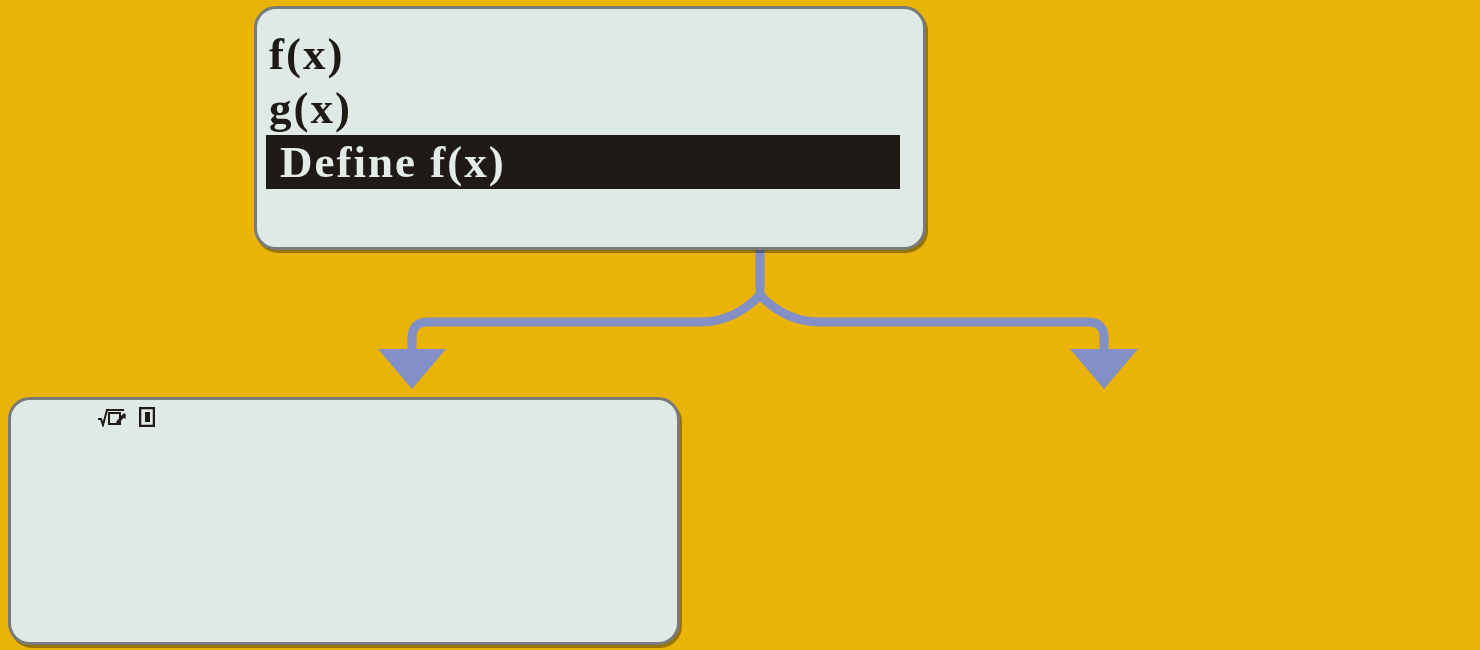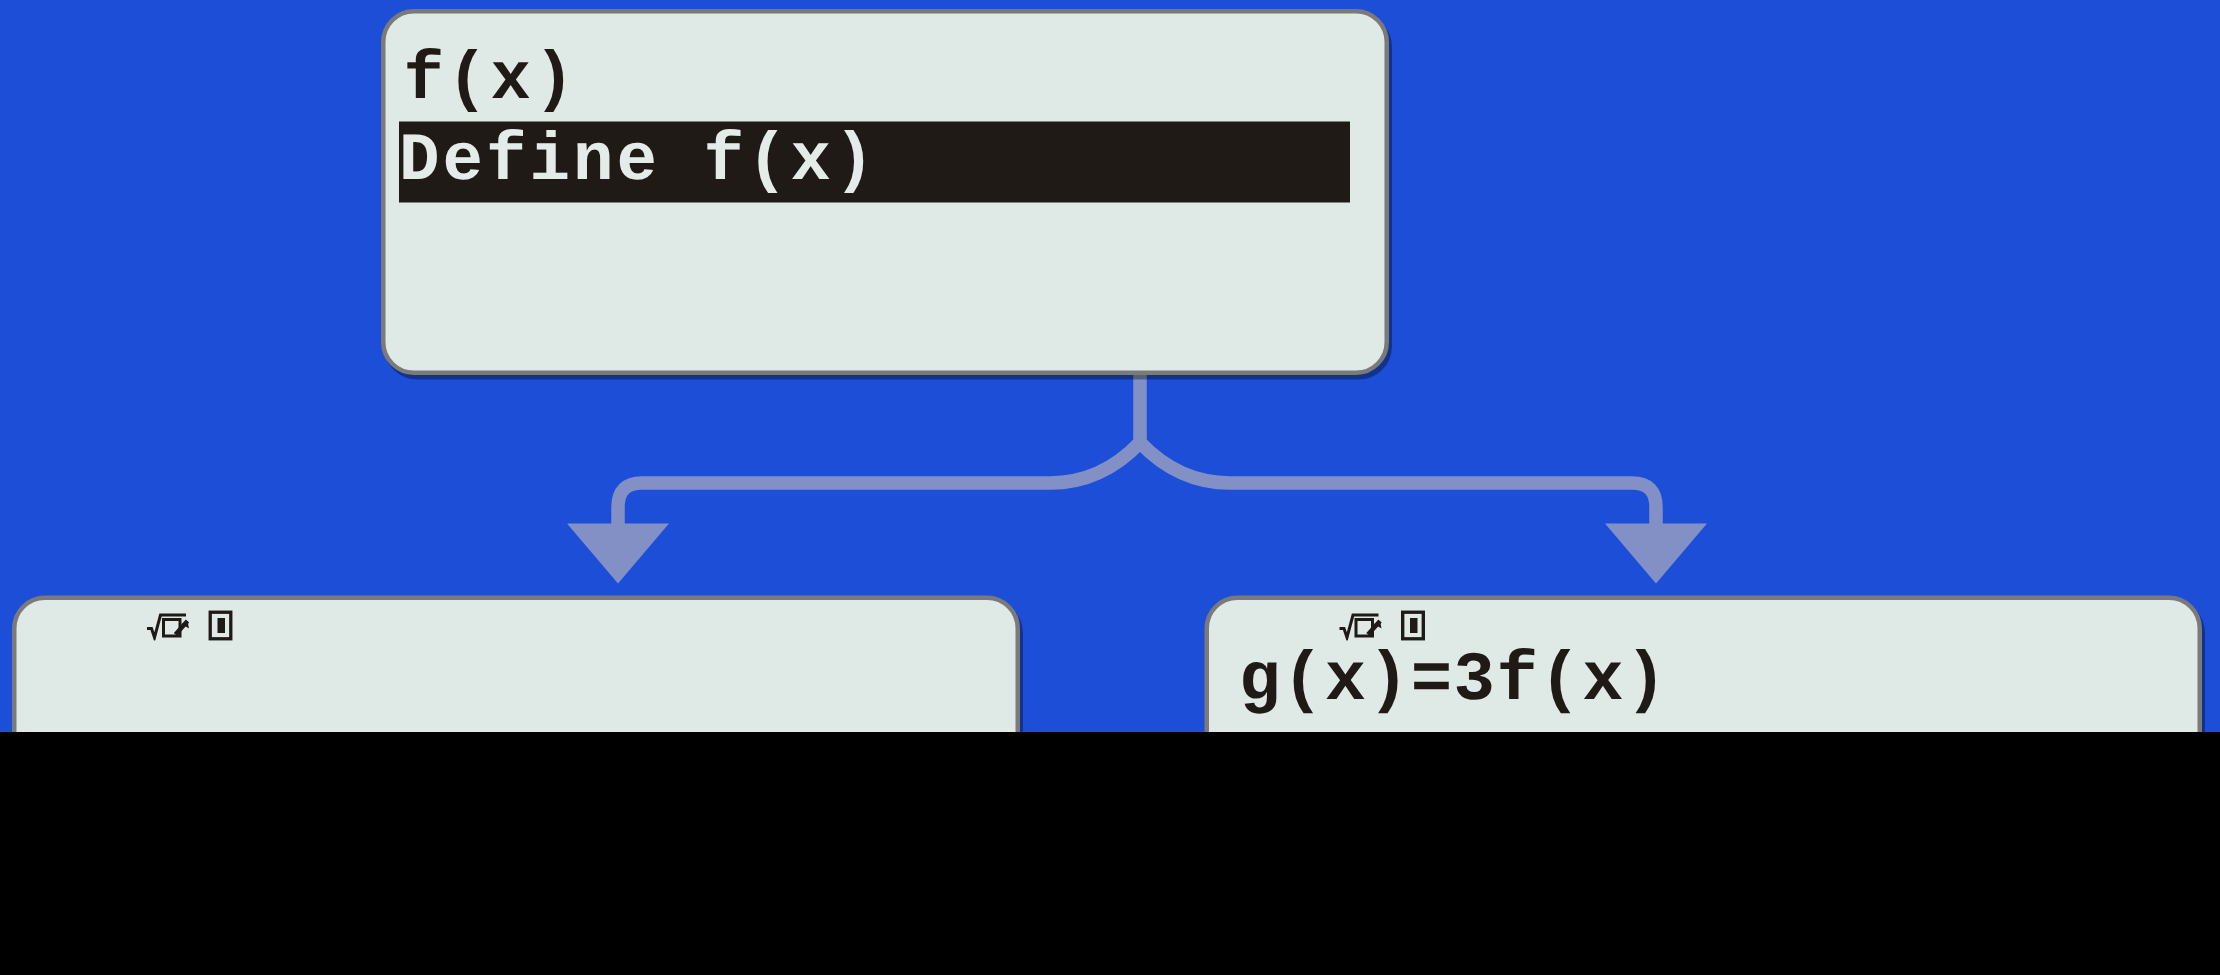--- a/index.html
+++ b/index.html
@@ -3,24 +3,24 @@
 <meta charset="utf-8">
 <style>
   html, body {
     margin: 0;
     padding: 0;
     background: #000000;
   }
   #stage {
     position: relative;
     width: 1480px;
-    height: 488px;
-    background: #1d4ed8;
+    height: 650px;
+    background: #eab308;
     overflow: hidden;
-    font-family: Liberation Mono, monospace;
+    font-family: Liberation Serif, serif;
   }
 
   
   .calc-panel {
     position: absolute;
     background: #dfe9e5;
     border: 3px solid #7a7a7a;
     border-radius: 22px;
     box-sizing: border-box;
     box-shadow: 2px 3px 0 rgba(0,0,0,0.35);
@@ -48,21 +48,21 @@
     letter-spacing: 2px;
     padding-left: 12px;
     white-space: nowrap;
     box-sizing: border-box;
   }
   .menu-item.selected {
     background: #201a17;
     color: #e3ece8;
     margin-left: 9px;
     margin-right: 23px;
-    padding-left: 0;
+    padding-left: 14px;
   }
 
   
   #panel-f {
     left: 8px;
     top: 397px;
     width: 672px;
     height: 248px;
   }
   #panel-g {
@@ -124,50 +124,34 @@
     <path d="M 760 295 C 780 316, 802 322, 820 322 L 1088 322 Q 1104 322 1104 338 L 1104 352" stroke="#8390c6" stroke-width="9" fill="none" stroke-linejoin="round"></path>
 
     <polygon points="378,349 446,349 412,389" fill="#8390c6"></polygon>
 
     <polygon points="1070,349 1138,349 1104,389" fill="#8390c6"></polygon>
   </svg>
 
   <div class="calc-panel" id="menu-panel">
     <div class="menu-list">
       <div class="menu-item">f(x)</div>
+      <div class="menu-item">g(x)</div>
       <div class="menu-item selected">Define f(x)</div>
     </div>
   </div>
 
   <div class="calc-panel" id="panel-f">
     <div class="status-bar">
       <svg class="status-icon" width="30" height="20" viewBox="0 0 30 20">
         <path d="M1 12 L4 12 L6 18 L10 3 L27 3" stroke="#201a17" stroke-width="2" fill="none"></path>
         <rect x="12" y="6" width="11" height="11" stroke="#201a17" stroke-width="2" fill="none"></rect>
         <path d="M20 16 L28 7" stroke="#201a17" stroke-width="3" fill="none"></path>
         <path d="M28 7 L29 12 L24 9 Z" fill="#201a17"></path>
       </svg>
       <svg class="status-icon" width="16" height="20" viewBox="0 0 16 20">
         <rect x="1" y="1" width="14" height="18" stroke="#201a17" stroke-width="2.5" fill="none"></rect>
         <rect x="6" y="5" width="5" height="10" fill="#201a17"></rect>
       </svg>
     </div>
   </div>
 
-  <div class="calc-panel" id="panel-g">
-    <div class="status-bar">
-      <svg class="status-icon" width="30" height="20" viewBox="0 0 30 20">
-        <path d="M1 12 L4 12 L6 18 L10 3 L27 3" stroke="#201a17" stroke-width="2" fill="none"></path>
-        <rect x="12" y="6" width="11" height="11" stroke="#201a17" stroke-width="2" fill="none"></rect>
-        <path d="M20 16 L28 7" stroke="#201a17" stroke-width="3" fill="none"></path>
-        <path d="M28 7 L29 12 L24 9 Z" fill="#201a17"></path>
-      </svg>
-      <svg class="status-icon" width="16" height="20" viewBox="0 0 16 20">
-        <rect x="1" y="1" width="14" height="18" stroke="#201a17" stroke-width="2.5" fill="none"></rect>
-        <rect x="6" y="5" width="5" height="10" fill="#201a17"></rect>
-      </svg>
-    </div>
-    <div class="equation">
-      <span>g(x)=3f(x)</span><span class="sup"></span><span></span>
-    </div>
-  </div>
 
 </div>
 
 </body></html>

